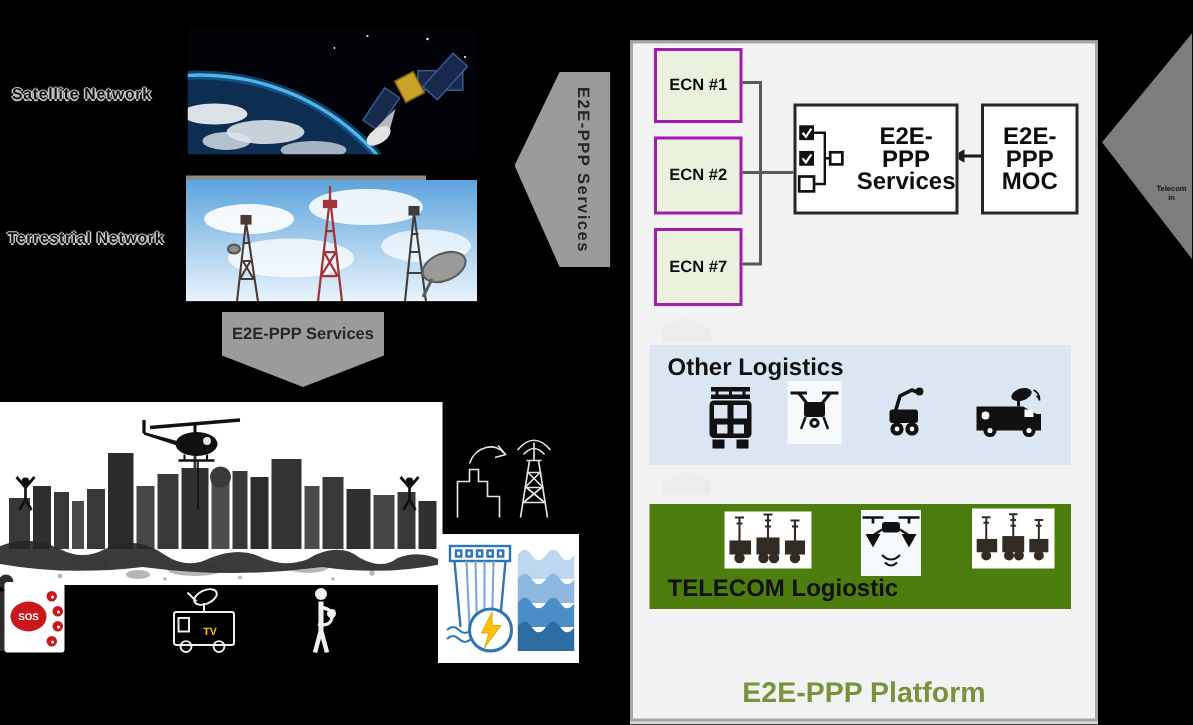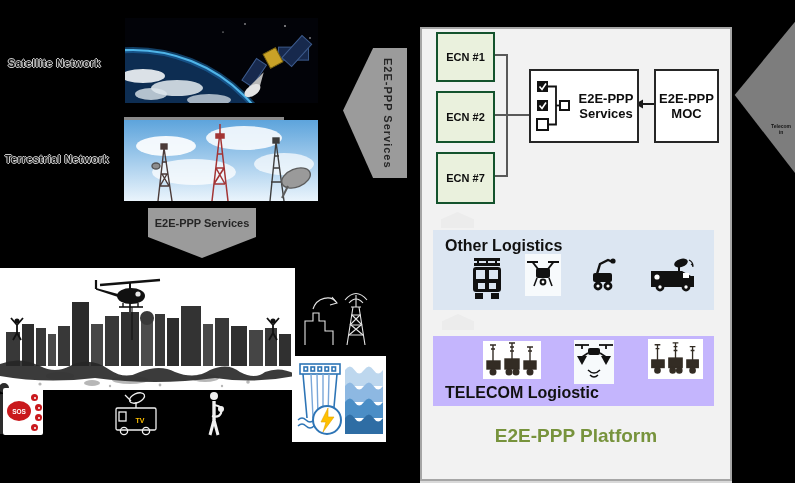--- a/index.html
+++ b/index.html
@@ -14,24 +14,24 @@
   .chevron-left .vtext{position:absolute;left:30px;top:0;height:100%;width:30px;
     writing-mode:vertical-rl;display:flex;align-items:center;justify-content:center;
     font-size:11px;font-weight:bold;color:#262626;letter-spacing:1px;}
   .arrow-down{background:#9b9b9b;clip-path:polygon(0 0,100% 0,100% 58%,50% 100%,0 58%);
     text-align:center;font-size:11px;font-weight:bold;color:#262626;padding-top:9px;box-sizing:border-box;}
   .big-chevron{background:#7d7d7d;clip-path:polygon(100% 4%,10% 47%,100% 93%);}
   .tiny-frag{position:absolute;right:1px;top:108px;width:26px;text-align:center;
     font-size:5px;line-height:6px;color:#141414;font-weight:bold;}
   
   .platform{background:#f2f2f2;border:2px solid #a6a6a6;box-shadow:0 3px 0 rgba(255,255,255,.85);}
-  .ecn{background:#eaf1dd;border:2px solid #14532d;display:flex;align-items:center;justify-content:center;
+  .ecn{background:#eaf1dd;border:2px solid #a21caf;display:flex;align-items:center;justify-content:center;
     font-size:11px;font-weight:bold;color:#0d0d0d;}
   .wbox{background:#fff;border:2px solid #262626;display:flex;align-items:center;justify-content:center;}
-  .wbox .lbl{font-size:13px;font-weight:600;color:#0d0d0d;text-align:center;line-height:15px;}
+  .wbox .lbl{font-size:16px;font-weight:600;color:#0d0d0d;text-align:center;line-height:15px;}
   .pent{background:#ececec;clip-path:polygon(50% 0,100% 45%,100% 100%,0 100%,0 45%);}
   .band{box-sizing:border-box;}
   .band-label{font-size:16px;font-weight:600;color:#111;}
   .plat-title{width:100%;text-align:center;font-size:19px;font-weight:800;}
   .icard{background:#f7fafc;}
   .wcard{background:#fff;}
   .sos-card{background:#fff;border-radius:2px;}
   .sos-oval{position:absolute;left:4px;top:13px;width:24px;height:20px;border-radius:50%;
     background:#c9181c;color:#fff;font-size:6.5px;font-weight:bold;display:flex;align-items:center;justify-content:center;}
   .sos-dot{position:absolute;width:7px;height:7px;border-radius:50%;background:#c9181c;}
@@ -365,21 +365,21 @@
         <path d="M2,13 H33 L42,18 H45 V29 H2 Z" fill="#111"></path>
         <rect x="34" y="15" width="6" height="5" fill="#fff"></rect>
         <circle cx="11" cy="29" r="4.4" fill="#111"></circle>
           <circle cx="11" cy="29" r="1.7" fill="#fff"></circle>
         <circle cx="37" cy="29" r="4.4" fill="#111"></circle>
           <circle cx="37" cy="29" r="1.7" fill="#fff"></circle>
         <circle cx="8" cy="19" r="2.6" fill="#fff"></circle>
       </svg>
     </div>
 
-    <div class="abs band" style="left:11px;top:307px;width:281px;height:70px;background:#c4b5fd;">
+    <div class="abs band" style="left:11px;top:307px;width:281px;height:70px;background:#4d7c0f;">
 
       <div class="abs wcard" style="left:50px;top:5px;width:58px;height:38px;">
         <svg width="58" height="38" viewBox="0 0 58 38">
           <g stroke="#332c24" stroke-width="1.4" fill="#332c24">
             <line x1="10" y1="4" x2="10" y2="20"></line>
               <path d="M7,4 h6 M8,8 h4" fill="none"></path>
             <rect x="4" y="20" width="13" height="8"></rect>
               <circle cx="10" cy="31" r="2.8"></circle>
             <line x1="29" y1="2" x2="29" y2="18"></line>
               <path d="M26,2 h6 M27,6 h4 M27,10 h4" fill="none"></path>
@@ -427,21 +427,21 @@
               <path d="M44,6 h6 M45,10 h4" fill="none"></path>
             <rect x="41" y="20" width="12" height="8"></rect>
               <circle cx="47" cy="31" r="2.8"></circle>
           </g>
         </svg>
       </div>
 
       <div class="band-label" style="position:absolute;left:12px;top:48px;">TELECOM Logiostic</div>
     </div>
 
-    <div class="abs plat-title" style="top:396px;color:#77933c;">E2E-PPP Platform</div>
+    <div class="abs plat-title" style="top:423px;color:#77933c;">E2E-PPP Platform</div>
   </div>
 
   <div class="abs big-chevron" style="left:728px;top:15px;width:67px;height:170px;">
     <div class="tiny-frag">
       <span style="display:block">Telecom</span>
       <span style="display:block">in</span>
     </div>
   </div>
 
 </div>

